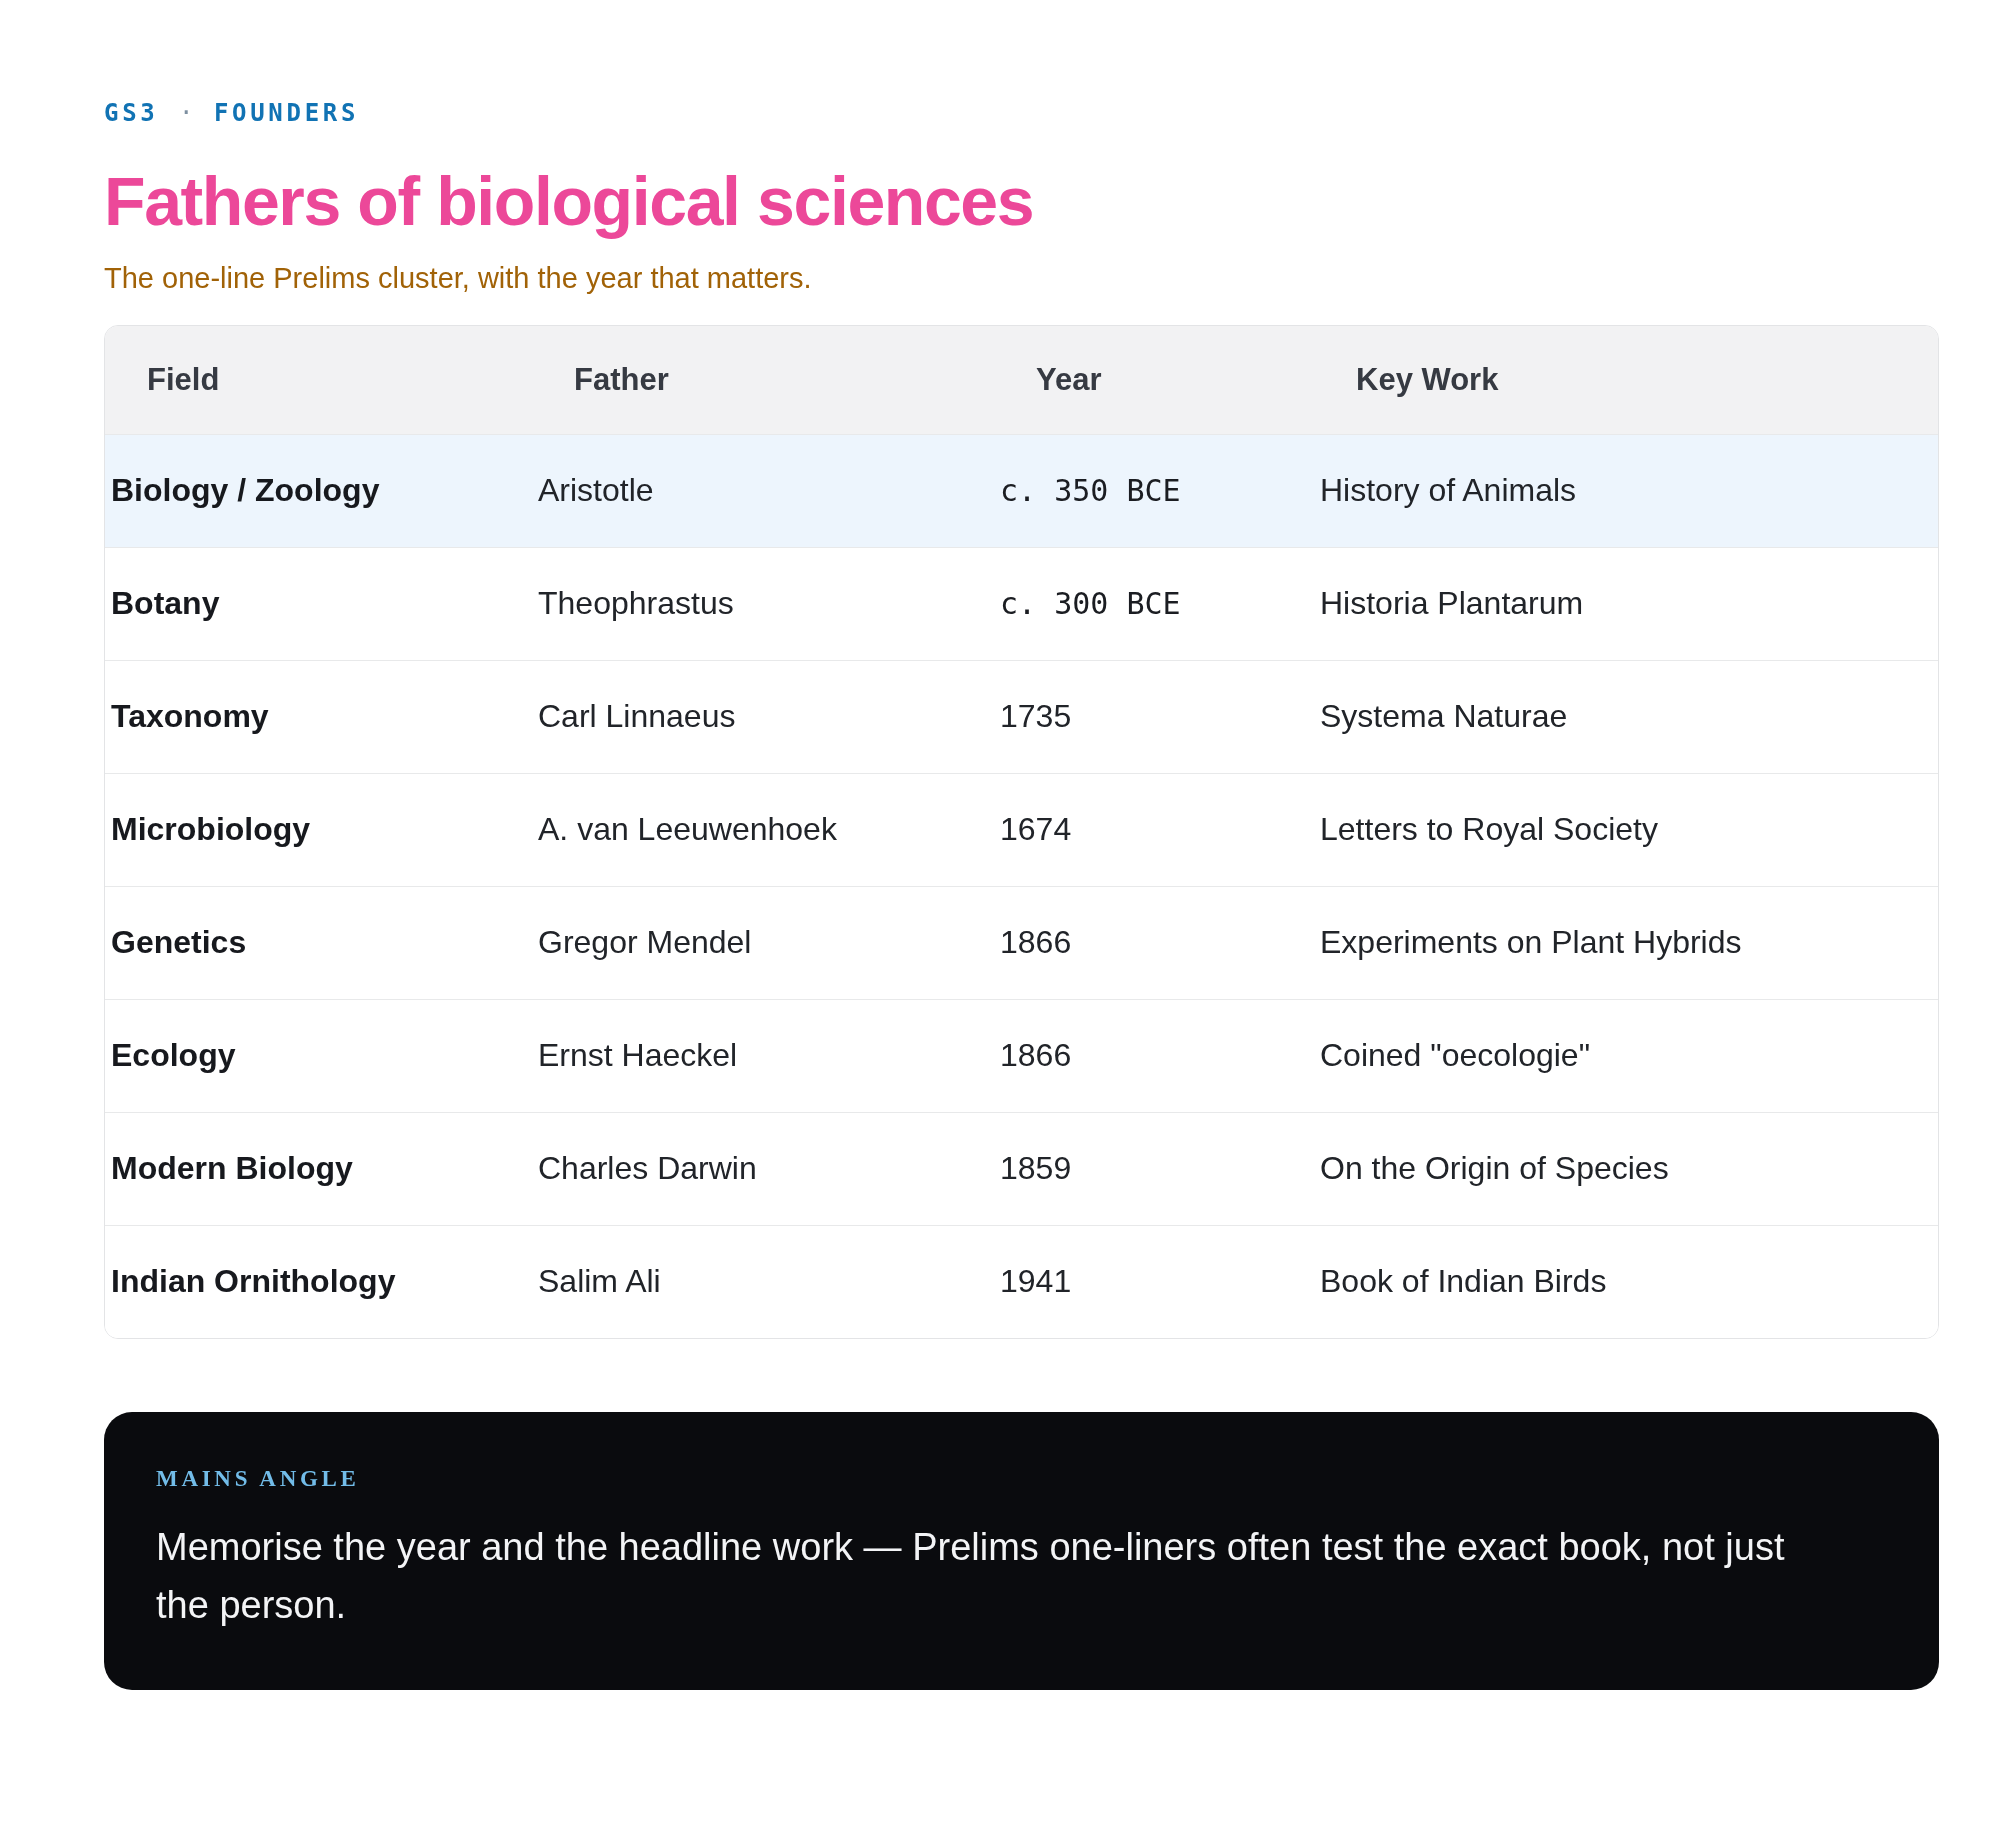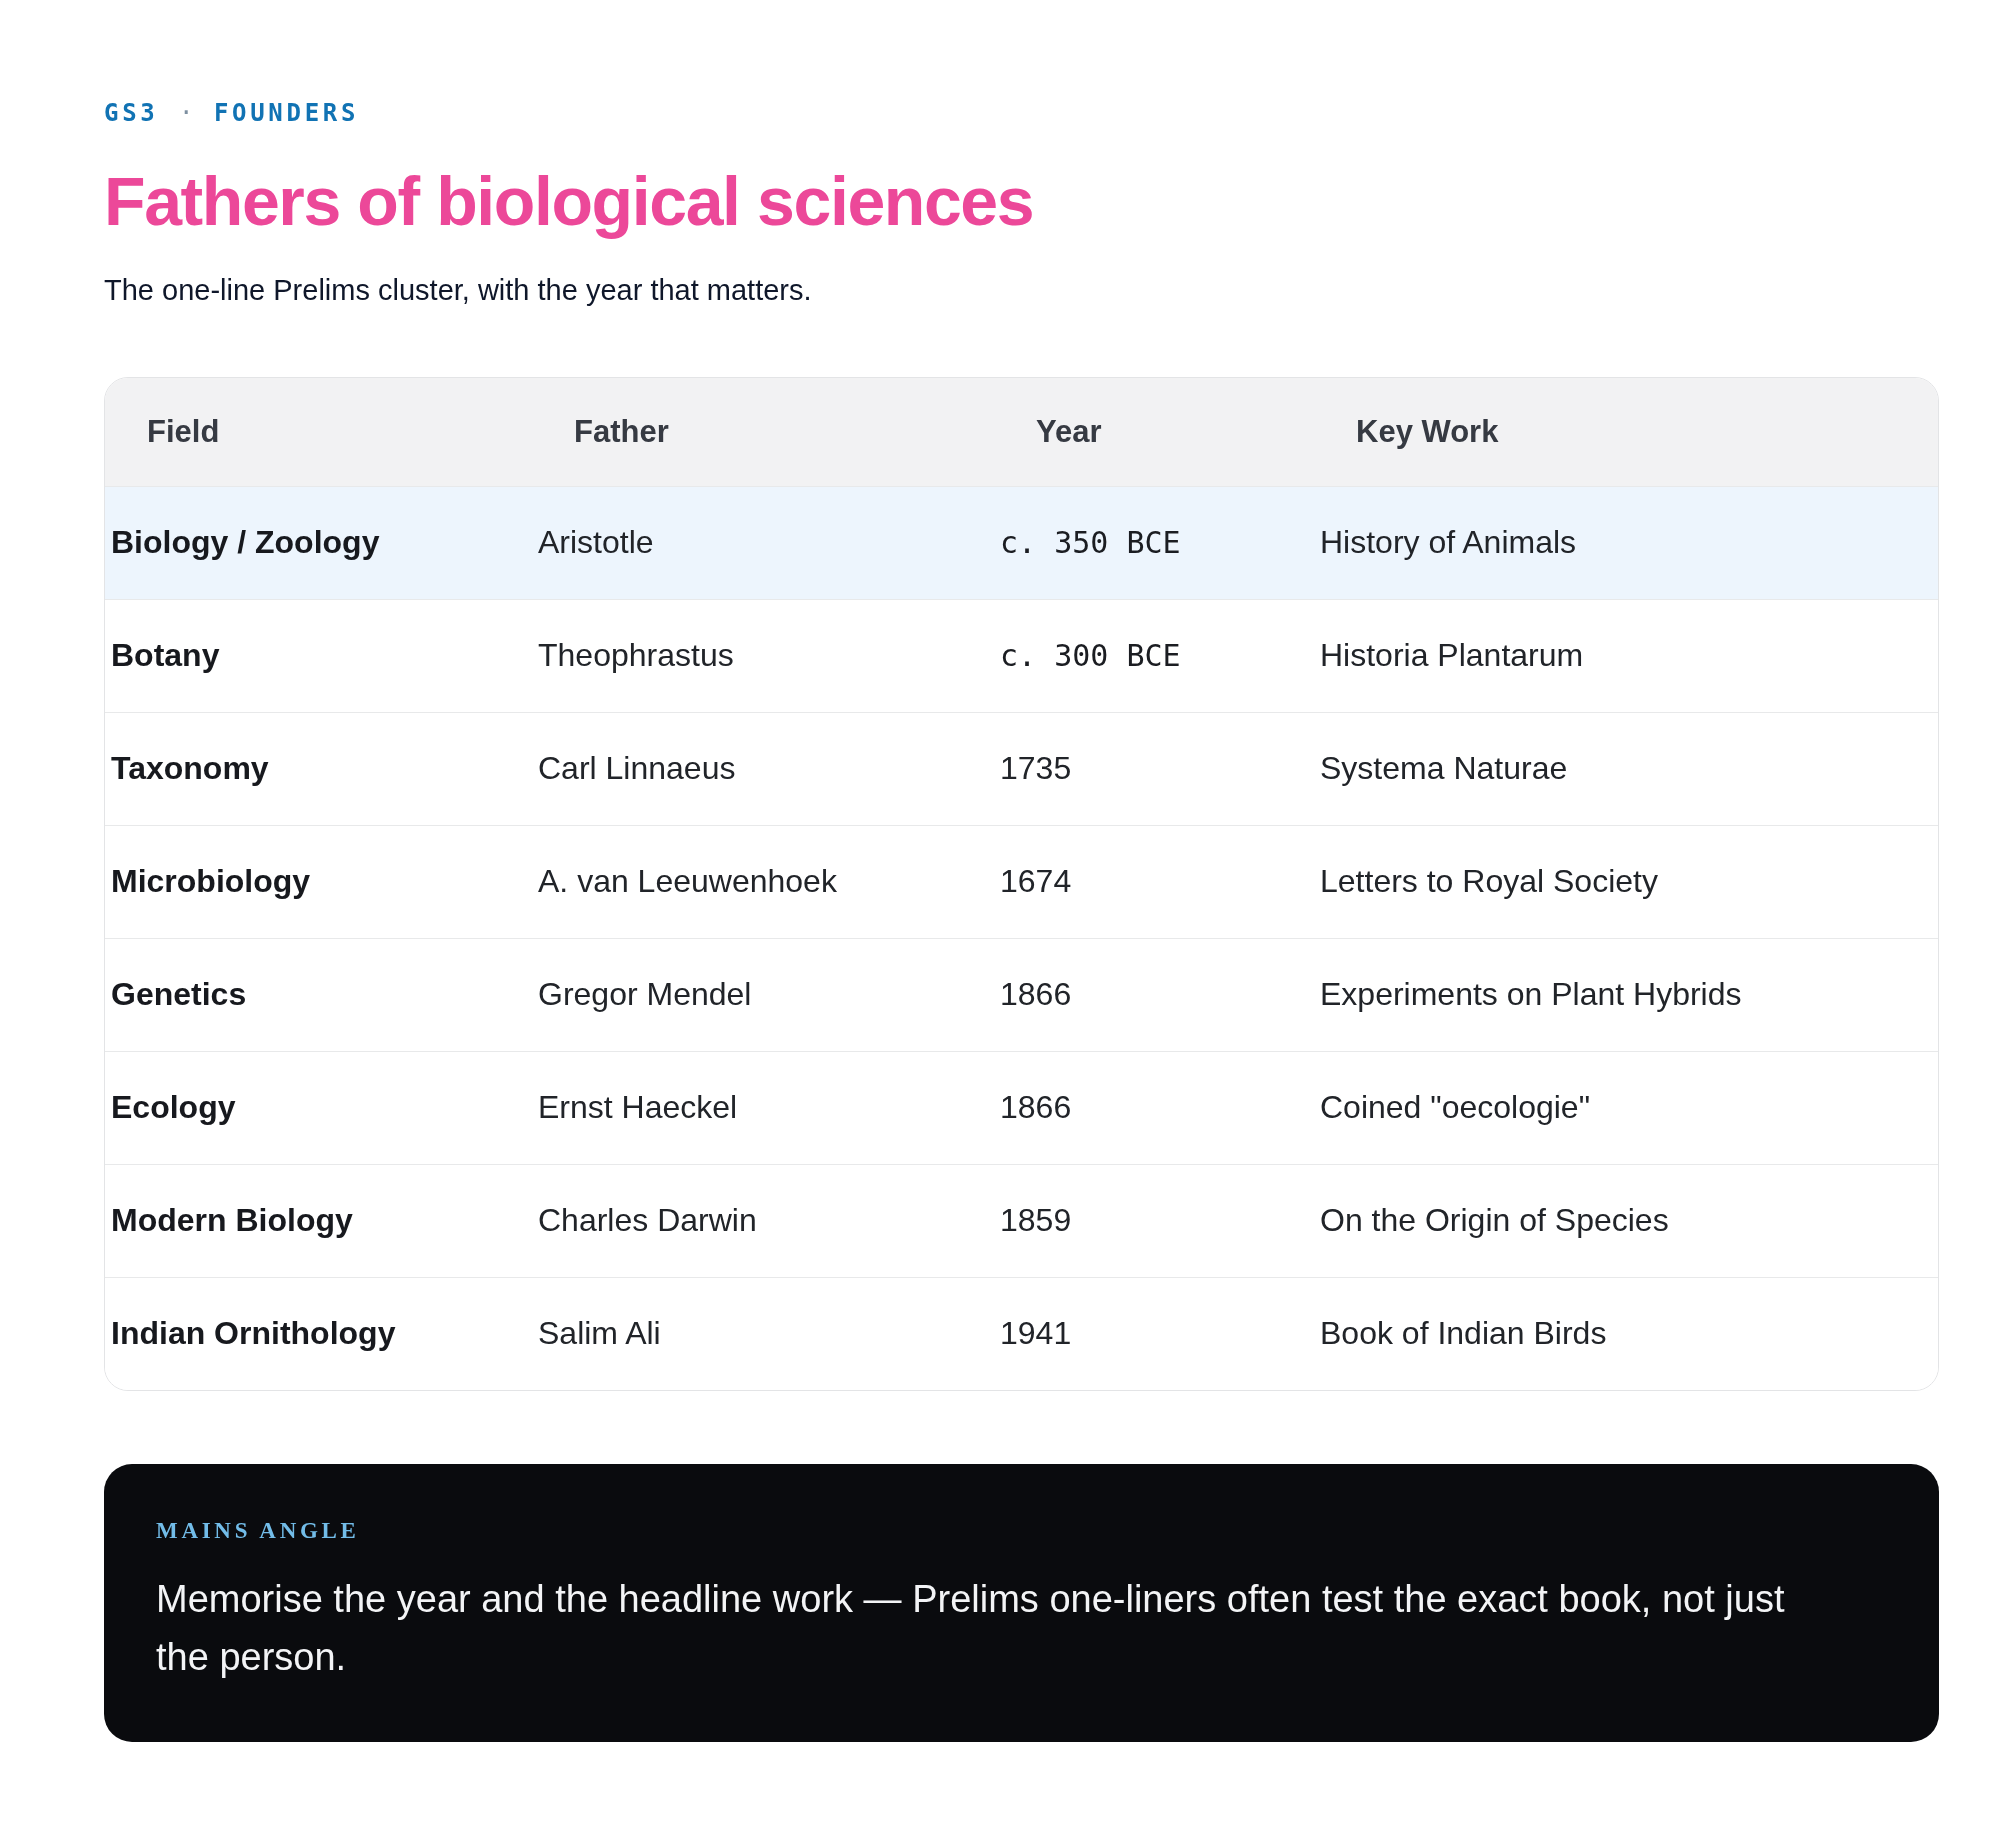--- a/index.html
+++ b/index.html
@@ -34,32 +34,32 @@
     font-weight: 400;
   }
   h1.title {
     font-size: 68px;
     font-weight: 700;
     letter-spacing: -1.4px;
     color: #ec4899;
     line-height: 1.15;
   }
   .subtitle {
-    margin-top: 32px;
+    margin-top: 20px;
     font-size: 29px;
     line-height: 1.3;
-    color: #0f172a;
+    color: #a16207;
   }
 
   
   .table {
-    margin-top: 67px;
+    margin-top: 27px;
     width: 1835px;
     border: 0.9px solid #e3e4e6;
-    border-radius: 24px;
+    border-radius: 14px;
     overflow: hidden;
     background: #ffffff;
   }
   .trow, .thead {
     display: grid;
     grid-template-columns: 427px 462px 320px 1fr;
     align-items: center;
     padding: 0 42px;
   }
   .thead {

